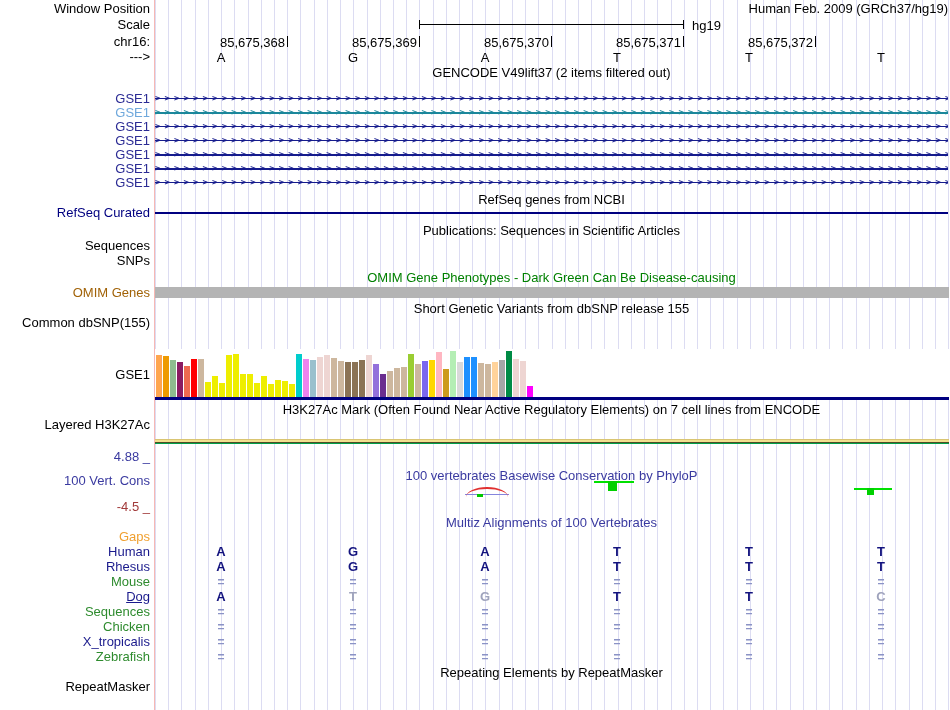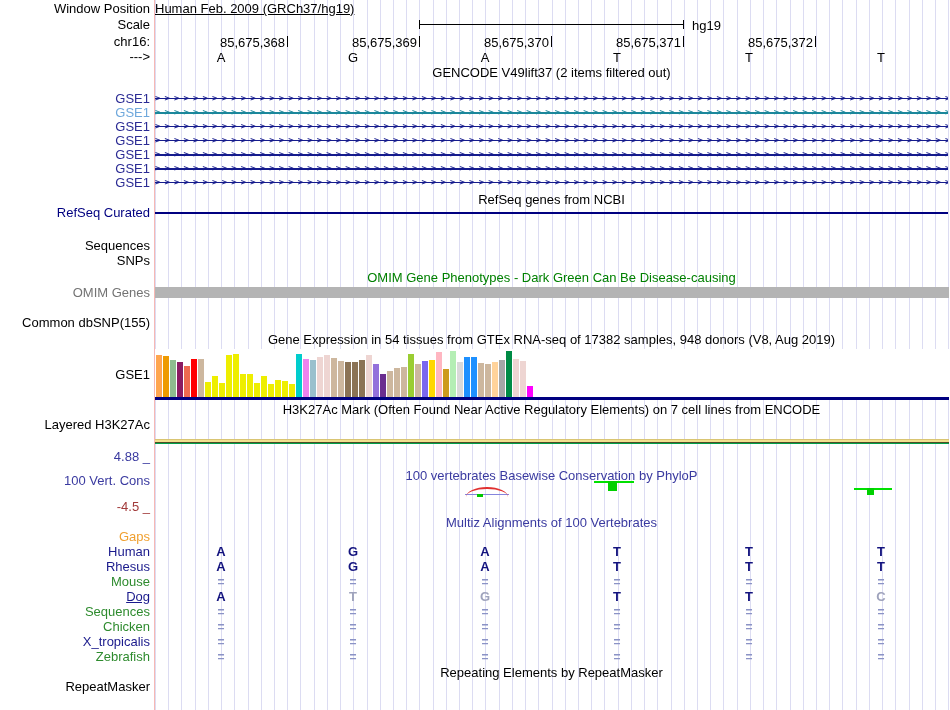--- a/index.html
+++ b/index.html
@@ -11,21 +11,21 @@
   .grid-bg {
     position:absolute; left:155px; top:0; width:794px; height:710px;
     background-image:repeating-linear-gradient(to right, #DCDCF2 0 1px, transparent 1px 13.22px);
   }
   .pink-line { position:absolute; left:154px; top:0; width:1px; height:710px; background:#F7B8B4; }
 
   .lbl { position:absolute; left:0; width:150px; text-align:right; line-height:14px; white-space:nowrap; }
   .title { position:absolute; left:155px; width:793px; text-align:center; line-height:14px; white-space:nowrap; }
 
   
-  .hdr-center { display:flex; justify-content:flex-start; gap:14px;text-decoration:underline; }
+  .hdr-center { display:flex; justify-content:flex-end; gap:14px; }
   .scale-text { position:absolute; left:155px; width:258px; text-align:right; top:18px; }
   .scale-bar  { position:absolute; left:419px; top:24px; width:265px; height:1px; background:#000; }
   .scale-tick { position:absolute; top:20px; width:1px; height:9px; background:#000; }
   .hg19-text  { position:absolute; left:692px; top:18px; }
   .coord { position:absolute; width:92px; text-align:right; top:0; }
   .ctick { position:absolute; top:1px; width:1px; height:11px; background:#000; }
   .base  { position:absolute; width:20px; text-align:center; top:0; }
 
   
   .tx-row { position:absolute; left:155px; width:793px; height:13px; overflow:hidden; }
@@ -61,21 +61,21 @@
 
   
   .mcell { position:absolute; width:18px; text-align:center; line-height:14px; }
   .s-dark { color:#13137E; font-weight:bold; }
   .s-gray { color:#9FA3BC; font-weight:bold; }
   .s-eq   { color:#8B93C6; font-size:12px; font-weight:bold; }
 
   .c-blue  { color:#3A3AA0; }
   .c-navy  { color:#000080; }
   .c-green { color:#008000; }
-  .c-dgreen{ color:#737373; }
+  .c-dgreen{ color:#a16207; }
   .c-red   { color:#A23B3B; }
 </style>
 </head>
 <body>
 
 <div id="browser">
   <div class="grid-bg"></div>
   <div class="pink-line"></div>
 
   <div class="lbl" style="top:2px">Window Position</div>
@@ -142,30 +142,31 @@
       <div class="lbl" style="top: 176px; color: rgb(43, 43, 148);">GSE1</div>
       <div class="tx-row" style="top: 176px; --tx: #151B8D;">
         <div class="tx-arrows">&gt;&gt;&gt;&gt;&gt;&gt;&gt;&gt;&gt;&gt;&gt;&gt;&gt;&gt;&gt;&gt;&gt;&gt;&gt;&gt;&gt;&gt;&gt;&gt;&gt;&gt;&gt;&gt;&gt;&gt;&gt;&gt;&gt;&gt;&gt;&gt;&gt;&gt;&gt;&gt;&gt;&gt;&gt;&gt;&gt;&gt;&gt;&gt;&gt;&gt;&gt;&gt;&gt;&gt;&gt;&gt;&gt;&gt;&gt;&gt;&gt;&gt;&gt;&gt;&gt;&gt;&gt;&gt;&gt;&gt;&gt;&gt;&gt;&gt;&gt;&gt;&gt;&gt;&gt;&gt;&gt;&gt;&gt;&gt;&gt;&gt;&gt;&gt;&gt;&gt;&gt;&gt;</div>
       </div>
     </div>
 
   <div class="title" style="top:193px">RefSeq genes from NCBI</div>
   <div class="lbl c-navy" style="top:206px">RefSeq Curated</div>
   <div class="refseq-line"></div>
 
+  <div class="title" style="top:224px">Publications: Sequences in Scientific Articles</div>
   <div class="lbl" style="top:239px">Sequences</div>
   <div class="lbl" style="top:254px">SNPs</div>
 
   <div class="title c-green" style="top:271px">OMIM Gene Phenotypes - Dark Green Can Be Disease-causing</div>
   <div class="lbl c-dgreen" style="top:286px">OMIM Genes</div>
   <div class="omim-bar"></div>
 
+  <div class="title" style="top:302px">Short Genetic Variants from dbSNP release 155</div>
   <div class="lbl" style="top:316px">Common dbSNP(155)</div>
 
-  <div class="title" style="top:333px">Gene Expression in 54 tissues from GTEx RNA-seq of 17382 samples, 948 donors (V8, Aug 2019)</div>
   <div class="gtex-bg"></div>
   <div class="lbl" style="top:368px">GSE1</div>
   <div>
       <div class="bar" style="left: 156px; top: 355px; height: 42px; background: rgb(255, 165, 79);"></div>
       <div class="bar" style="left: 163px; top: 356px; height: 41px; background: rgb(238, 154, 0);"></div>
       <div class="bar" style="left: 170px; top: 360px; height: 37px; background: rgb(143, 188, 143);"></div>
       <div class="bar" style="left: 177px; top: 362px; height: 35px; background: rgb(139, 28, 98);"></div>
       <div class="bar" style="left: 184px; top: 366px; height: 31px; background: rgb(238, 106, 80);"></div>
       <div class="bar" style="left: 191px; top: 359px; height: 38px; background: rgb(255, 0, 0);"></div>
       <div class="bar" style="left: 198px; top: 359px; height: 38px; background: rgb(205, 183, 158);"></div>

